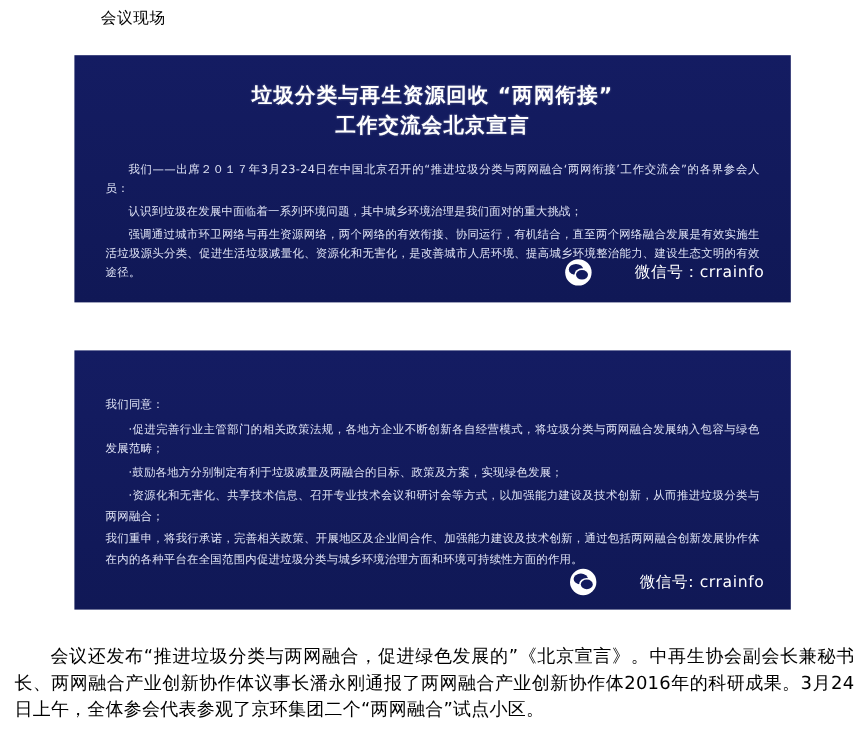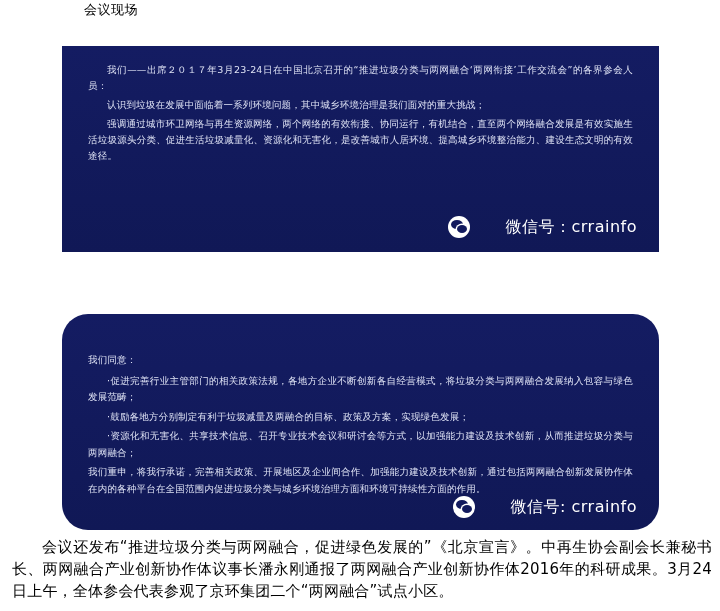--- a/index.html
+++ b/index.html
@@ -17,21 +17,21 @@
   }
   .page {
     position: relative;
     width: 720px;
     height: 611px;
     box-sizing: border-box;
   }
   .caption-top {
     position: absolute;
     left: 84px;
-    top: 1px;
+    top: 7px;
     font-size: 13px;
     line-height: 18px;
     color: #000;
     letter-spacing: 0.5px;
   }
 
   
   .slide {
     position: absolute;
     background: #121a5e;
@@ -40,25 +40,24 @@
   }
   .slide-1 {
     left: 62px;
     top: 46px;
     width: 597px;
     height: 206px;
     background: linear-gradient(180deg, #141c62 0%, #101856 100%);
   }
   .slide-2 {
     left: 62px;
-    top: 314px;
+    top: 292px;
     width: 597px;
     height: 216px;
     background: linear-gradient(180deg, #141c62 0%, #101856 100%);
-    border-radius: 26px;
   }
   .slide-title {
     color: #ffffff;
     font-weight: bold;
     text-align: center;
     font-size: 17px;
     line-height: 25px;
     letter-spacing: 1px;
     margin-top: 22px;
     text-shadow: 0 0 2px rgba(255,255,255,0.35);
@@ -85,21 +84,21 @@
   .slide-2 .lead {
     margin-bottom: 4px;
   }
 
   
   .wechat {
     position: absolute;
     display: flex;
     align-items: center;
     color: #ffffff;
-    font-size: 16px;
+    font-size: 13px;
     letter-spacing: 0.5px;
     gap: 29px;
   }
   .wechat-1 { right: 22px; bottom: 14px; }
   .wechat-2 { right: 22px; bottom: 12px; justify-content: center; }
   .wechat-logo {
     width: 22px;
     height: 22px;
     border-radius: 50%;
     background: #ffffff;
@@ -139,20 +138,24 @@
   .body-text p { margin: 0; text-indent: 2em; }
 </style>
 </head>
 <body>
 
 <div class="page">
 
   <div class="caption-top">会议现场</div>
 
   <div class="slide slide-1">
+    <div class="slide-title">
+      <div>垃圾分类与再生资源回收 “两网衔接”</div>
+      <div>工作交流会北京宣言</div>
+    </div>
     <div class="slide-body">
       <p class="indent">我们——出席２０１７年3月23-24日在中国北京召开的“推进垃圾分类与两网融合‘两网衔接’工作交流会”的各界参会人员：</p>
       <p class="indent">认识到垃圾在发展中面临着一系列环境问题，其中城乡环境治理是我们面对的重大挑战；</p>
       <p class="indent">强调通过城市环卫网络与再生资源网络，两个网络的有效衔接、协同运行，有机结合，直至两个网络融合发展是有效实施生活垃圾源头分类、促进生活垃圾减量化、资源化和无害化，是改善城市人居环境、提高城乡环境整治能力、建设生态文明的有效途径。</p>
     </div>
     <div class="wechat wechat-1">
       <span class="wechat-logo">
         <span class="b1"></span>
           <span class="b2"></span>
       </span>

